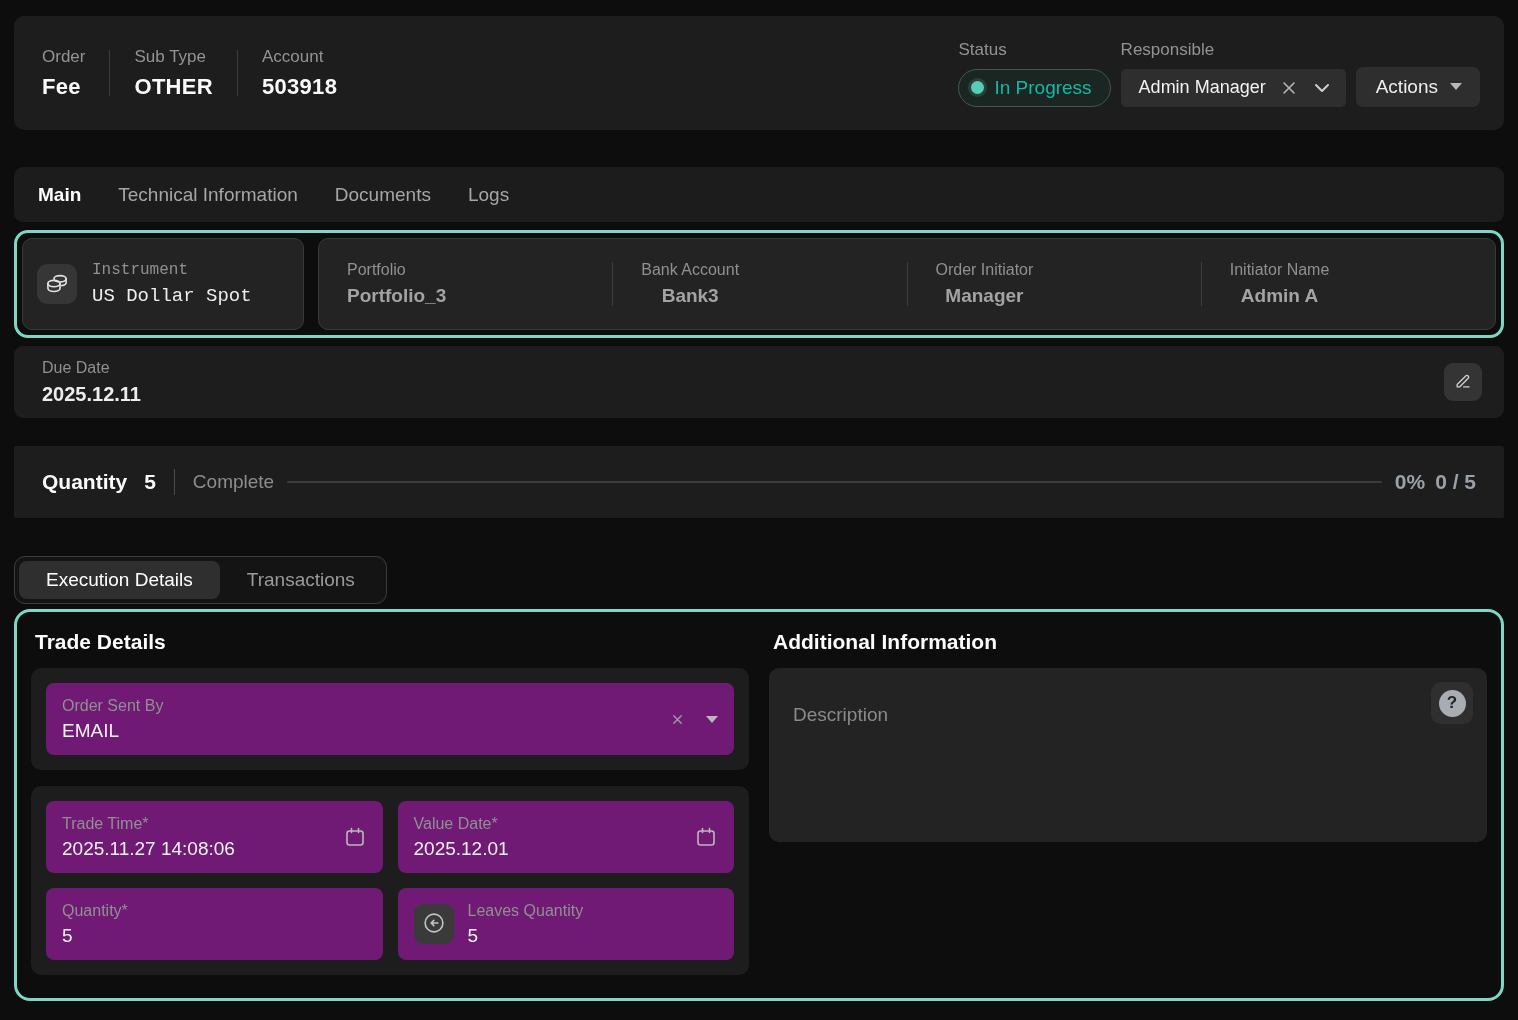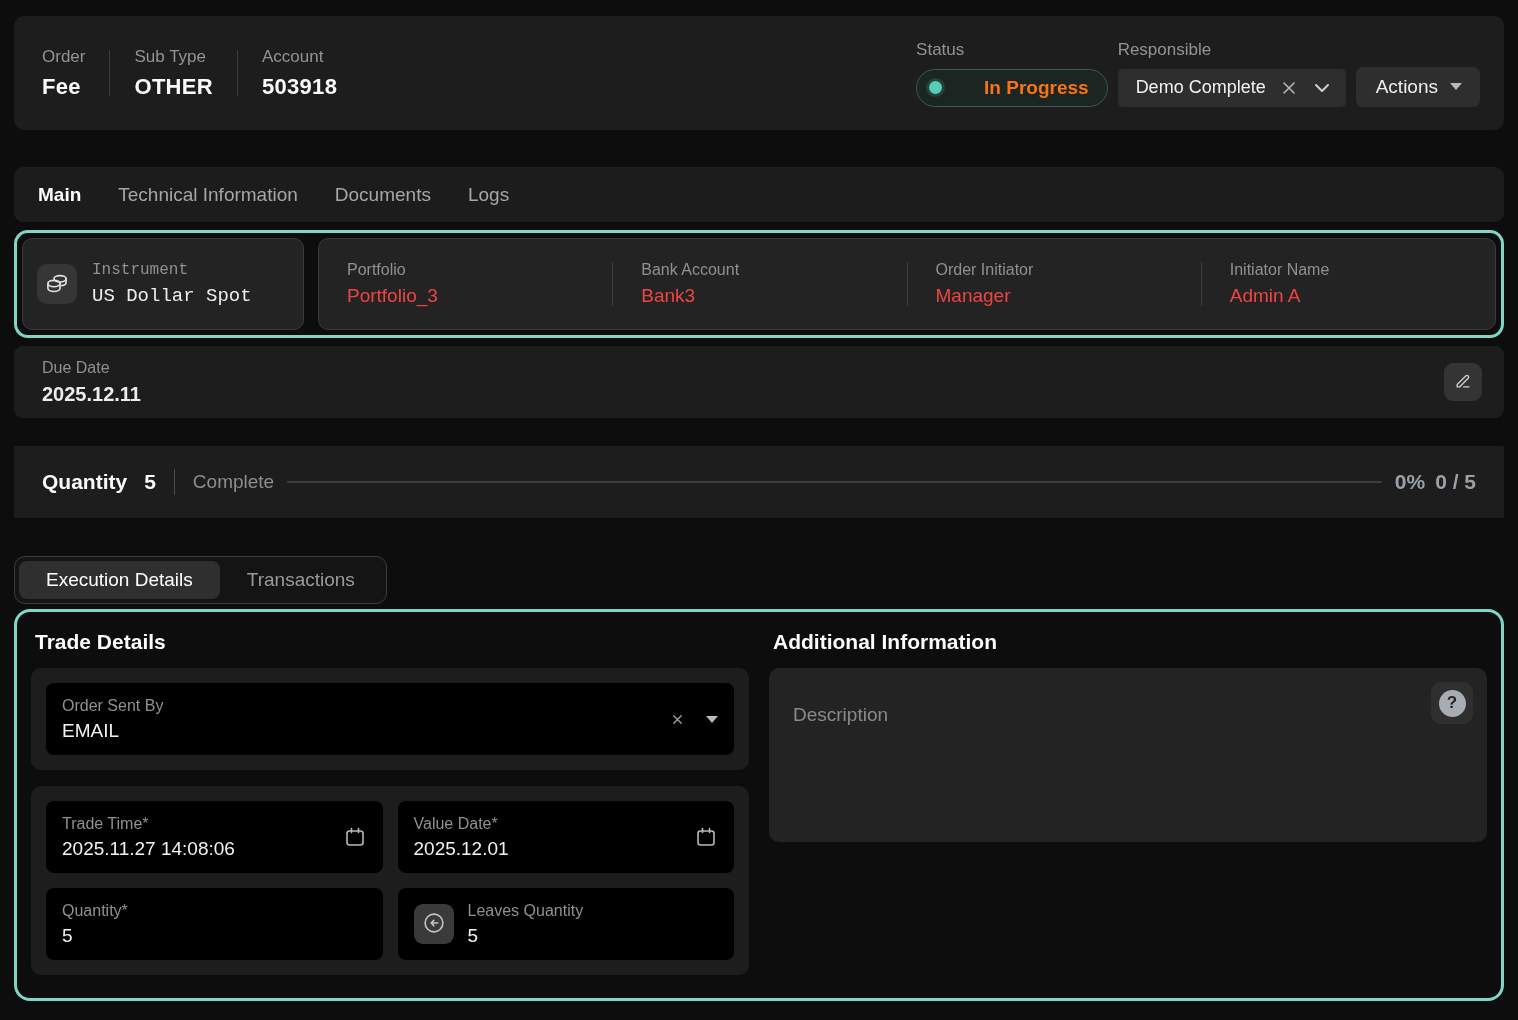--- a/index.html
+++ b/index.html
@@ -26,21 +26,21 @@
   .hright { display:flex; align-items:flex-end; gap:10px; }
   .hgroup { display:flex; flex-direction:column; gap:9px; }
   .hgroup .lbl { font-size:17px; color:#939393; }
 
   .status-pill {
     display:flex; align-items:center; gap:10px;
     border:1.5px solid #3e5a52; background:#1b2623;
     border-radius:999px; height:38px; padding:0 18px 0 12px;
   }
   .status-dot { width:13px; height:13px; border-radius:50%; background:#58cdb5; box-shadow:0 0 0 3px #27403a; }
-  .status-pill .txt { color:#f97316; font-size:19px; font-weight:700;margin-left:32px; }
+  .status-pill .txt { color:#14b8a6; font-size:19px; font-weight:400; }
 
   .resp-select {
     display:flex; align-items:center; gap:14px;
     background:#2e2e2e; border-radius:5px; height:38px; padding:0 14px 0 18px;
     cursor:pointer;
   }
   .resp-select .txt { font-size:18px; color:#f2f2f2; }
   .icon-x svg, .icon-chev svg { display:block; }
 
   .actions-btn {
@@ -67,21 +67,21 @@
     width:282px; background:#232323; border:1px solid #3a3a3a; border-radius:10px;
     display:flex; align-items:center; gap:15px; padding:0 14px; cursor:pointer;font-family:Liberation Mono, monospace;
   }
   .inst-icon {
     width:40px; height:40px; background:#363636; border-radius:10px;
     display:flex; align-items:center; justify-content:center; flex:none;
   }
   .fv { display:flex; flex-direction:column; gap:6px; }
   .fv .lbl { font-size:16px; color:#909090; }
   .fv .val { font-size:19px; color:#ededed; }
-  .fv .val.bold { font-weight:400; color:#ef4444; }
+  .fv .val.bold { font-weight:700; color:#a3a3a3;text-align:center; }
 
   .ofields-card {
     flex:1; background:#232323; border:1px solid #3a3a3a; border-radius:10px;
     display:flex; align-items:center;
   }
   .ocol { flex:1; display:flex; align-items:center; }
   .ocol .fv { padding-left:28px; }
   .odiv { width:1px; height:44px; background:#3e3e3e; }
 
   
@@ -118,21 +118,21 @@
   
   .bottom-section {
     margin-top:5px; border:3px solid #7fd7c3; border-radius:16px;
     height:392px; padding:8px 14px 14px 14px;
     display:grid; grid-template-columns:1fr 1fr; column-gap:20px;
   }
   .col-title { font-size:21px; font-weight:700; color:#fcfcfc; margin:10px 0 14px 4px; }
 
   .panel { background:#1d1d1d; border-radius:10px; padding:15px; }
   .field {
-    background:#000000; border-radius:8px; padding:11px 16px;
+    background:#701a75; border-radius:8px; padding:11px 16px;
     display:flex; align-items:center; min-height:72px;
   }
   .field .fv { flex:1; gap:5px; }
   .field .fv .val { font-size:19px; color:#f2f2f2; }
   .select-x { color:#9a9a9a; margin-right:22px; }
   .panel + .panel { margin-top:16px; }
 
   .grid2 { display:grid; grid-template-columns:1fr 1fr; gap:15px; }
 
   .cal-icon, .clear-icon { cursor:pointer; display:flex; align-items:center; }
@@ -186,21 +186,21 @@
       <div class="hgroup">
         <span class="lbl">Status</span>
         <div class="status-pill">
           <span class="status-dot"></span>
           <span class="txt">In Progress</span>
         </div>
       </div>
       <div class="hgroup">
         <span class="lbl">Responsible</span>
         <div class="resp-select">
-          <span class="txt">Demo Complete</span>
+          <span class="txt">Admin Manager</span>
           <span class="icon-x">
             <svg width="18" height="18" viewBox="0 0 18 18" fill="none" stroke="#b6b6b6" stroke-width="1.6" stroke-linecap="round">
                 <path d="M4 4l10 10M14 4L4 14"></path>
               </svg>
           </span>
           <span class="icon-chev">
             <svg width="20" height="20" viewBox="0 0 20 20" fill="none" stroke="#cfcfcf" stroke-width="2" stroke-linecap="round" stroke-linejoin="round">
                 <path d="M4 7l6 6 6-6"></path>
               </svg>
           </span>

